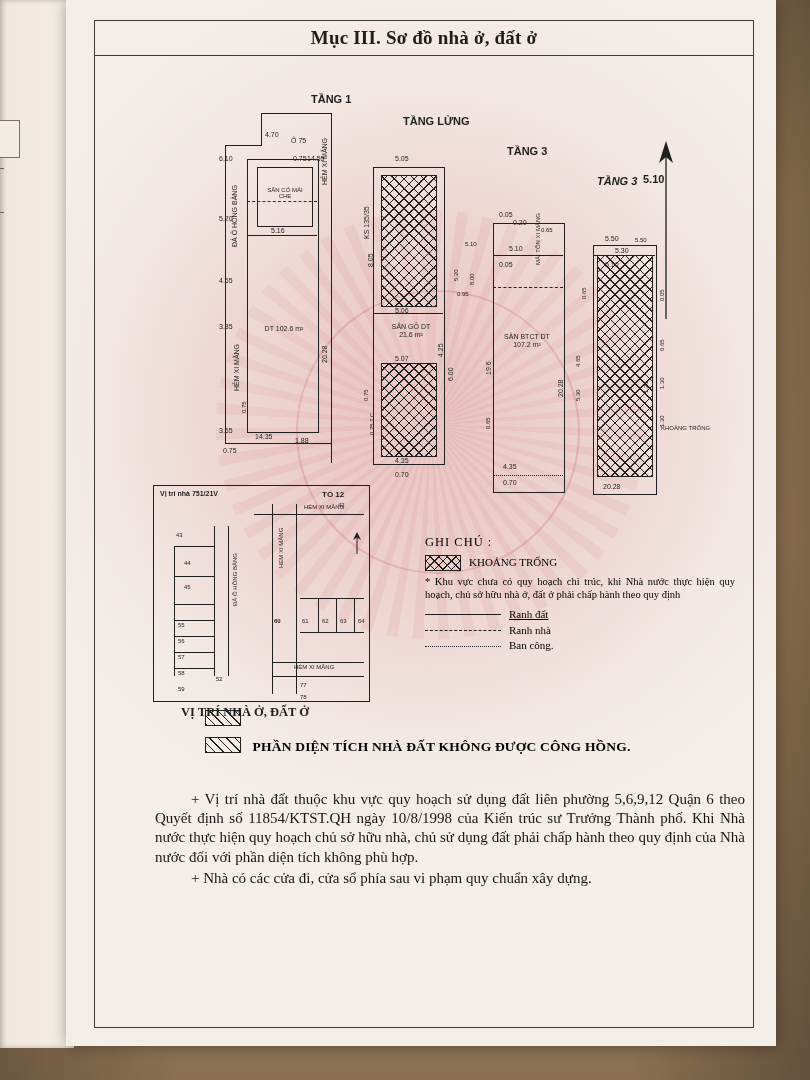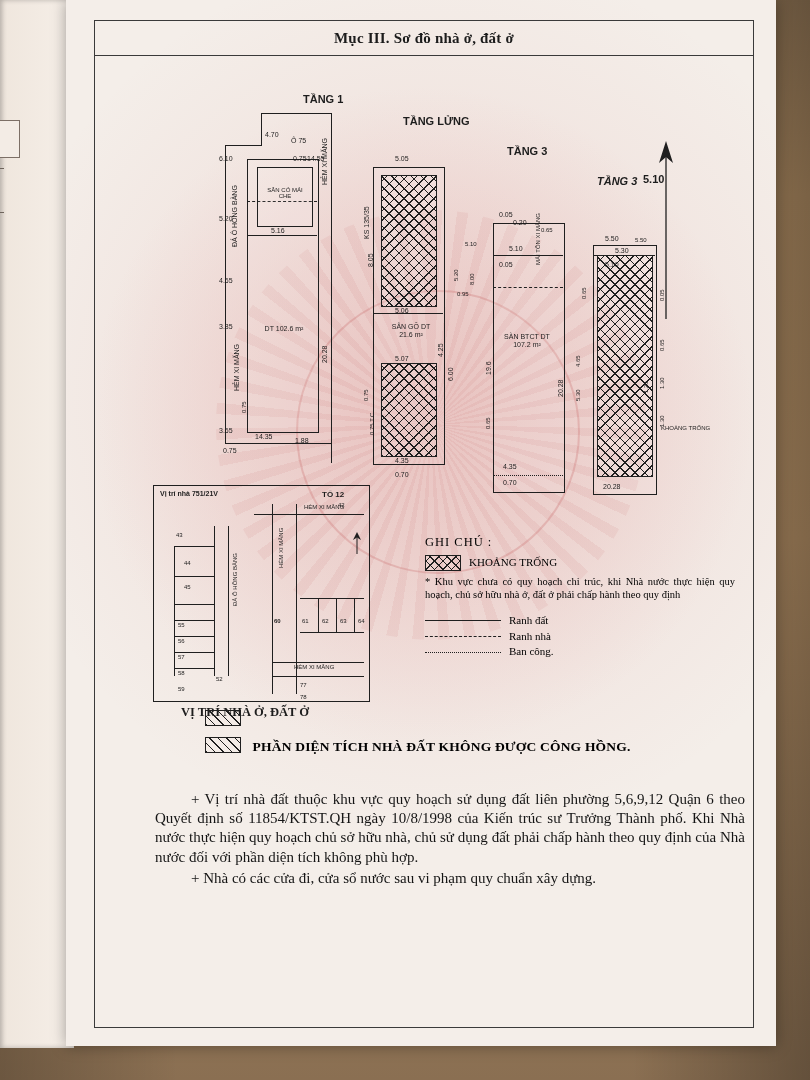--- a/index.html
+++ b/index.html
@@ -56,21 +56,21 @@
   
   .frame{
     position:absolute;left:28px;top:20px;right:22px;bottom:18px;
     border:1.5px solid #3a3a3a;
   }
   .title-bar{
     position:absolute;left:0;right:0;top:0;height:34px;
     border-bottom:1.5px solid #3a3a3a;
     display:flex;align-items:center;justify-content:center;
   }
-  .title-bar span{font-weight:bold;font-size:15px;color:#1c1c1c;letter-spacing:.2px;}
+  .title-bar span{font-weight:bold;font-size:19px;color:#1c1c1c;letter-spacing:.2px;}
 
   
   .draw{position:absolute;left:0;top:34px;right:0;bottom:0;}
 
   .lbl{position:absolute;font-family:"Liberation Sans",sans-serif;color:#1d1d1d;white-space:nowrap;}
   .lbl.b{font-weight:bold;}
   .t11{font-size:11px;}
   .t8{font-size:8px;}
   .t7{font-size:7px;}
   .t6{font-size:6px;}
@@ -129,21 +129,21 @@
   <div class="seal-ring"></div>
 
   <div class="frame">
 
     <div class="title-bar">
       <span>Mục III. Sơ đồ nhà ở, đất ở</span>
     </div>
 
     <div class="draw">
 
-      <div class="lbl b t11" style="left:208px;top:38px;">TẦNG 1</div>
+      <div class="lbl b t11" style="left:216px;top:38px;">TẦNG 1</div>
       <div class="lbl b t11" style="left:308px;top:60px;">TẦNG LỬNG</div>
       <div class="lbl b t11" style="left:412px;top:90px;">TẦNG 3</div>
       <div class="lbl b t11" style="left:502px;top:120px;font-style:italic;">TẦNG 3</div>
 
       <svg class="arrow-n" style="left:556px;top:78px;" width="30" height="190" viewBox="0 0 30 190">
         <path d="M15 8 L22 30 L15 24 L8 30 Z" fill="#1f1f1f"></path>
         <line x1="15" y1="24" x2="15" y2="186" stroke="#1f1f1f" stroke-width="1.3"></line>
       </svg>
       <div class="lbl b t11" style="left:548px;top:118px;">5.10</div>
 
@@ -302,21 +302,21 @@
 
       <div class="lbl b" style="left:86px;top:650px;font-size:12.5px;font-family:'Liberation Serif',serif;">VỊ TRÍ NHÀ Ở, ĐẤT Ở</div>
 
       <div class="ghichu-small">
         <div class="hh">GHI CHÚ :</div>
         <div style="display:flex;align-items:center;">
           <span class="sw x"></span>
           <span>KHOẢNG TRỐNG</span>
         </div>
         <div style="margin-top:4px;font-size:10.5px;line-height:1.3;text-align:justify;">* Khu vực chưa có quy hoạch chi trúc, khi Nhà nước thực hiện quy hoạch, chủ sở hữu nhà ở, đất ở phải chấp hành theo quy định</div>
-        <div class="leg-row" style="margin-top:12px;">
+        <div class="leg-row" style="margin-top:6px;text-decoration:underline;">
           <span class="leg-sample"></span>
           <span>Ranh đất</span>
         </div>
         <div class="leg-row">
           <span class="leg-sample dashed"></span>
           <span>Ranh nhà</span>
         </div>
         <div class="leg-row">
           <span class="leg-sample dotted"></span>
           <span>Ban công.</span>
@@ -328,18 +328,18 @@
           <span class="sw d"></span>
         </div>
         <div>
           <span class="sw d"></span>
           <span>PHẦN DIỆN TÍCH NHÀ ĐẤT KHÔNG ĐƯỢC CÔNG HỒNG.</span>
         </div>
       </div>
 
       <div class="ghichu-block">
         <p style="text-indent:36px;">+ Vị trí nhà đất thuộc khu vực quy hoạch sử dụng đất liên phường 5,6,9,12 Quận 6 theo Quyết định số 11854/KTST.QH ngày 10/8/1998 của Kiến trúc sư Trưởng Thành phố. Khi Nhà nước thực hiện quy hoạch chủ sở hữu nhà, chủ sử dụng đất phải chấp hành theo quy định của Nhà nước đối với phần diện tích không phù hợp.</p>
-        <p style="text-indent:36px;margin-top:2px;">+ Nhà có các cửa đi, cửa sổ nước sau vi phạm quy chuẩn xây dựng.</p>
+        <p style="text-indent:36px;margin-top:2px;">+ Nhà có các cửa đi, cửa sổ phía sau vi phạm quy chuẩn xây dựng.</p>
       </div>
 
     </div>
   </div>
 </div>
 
 </body></html>

